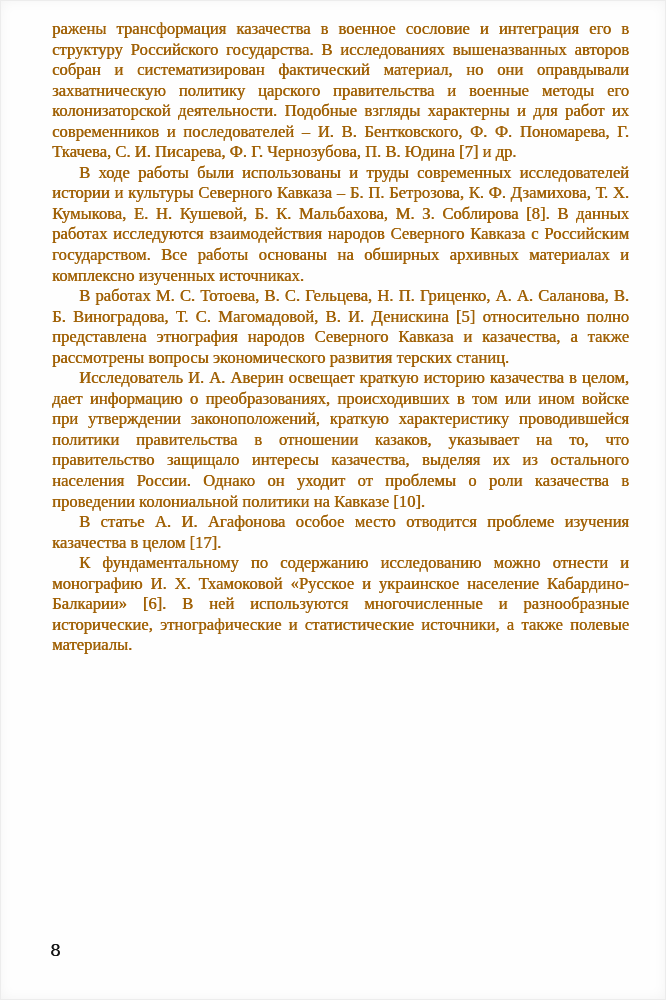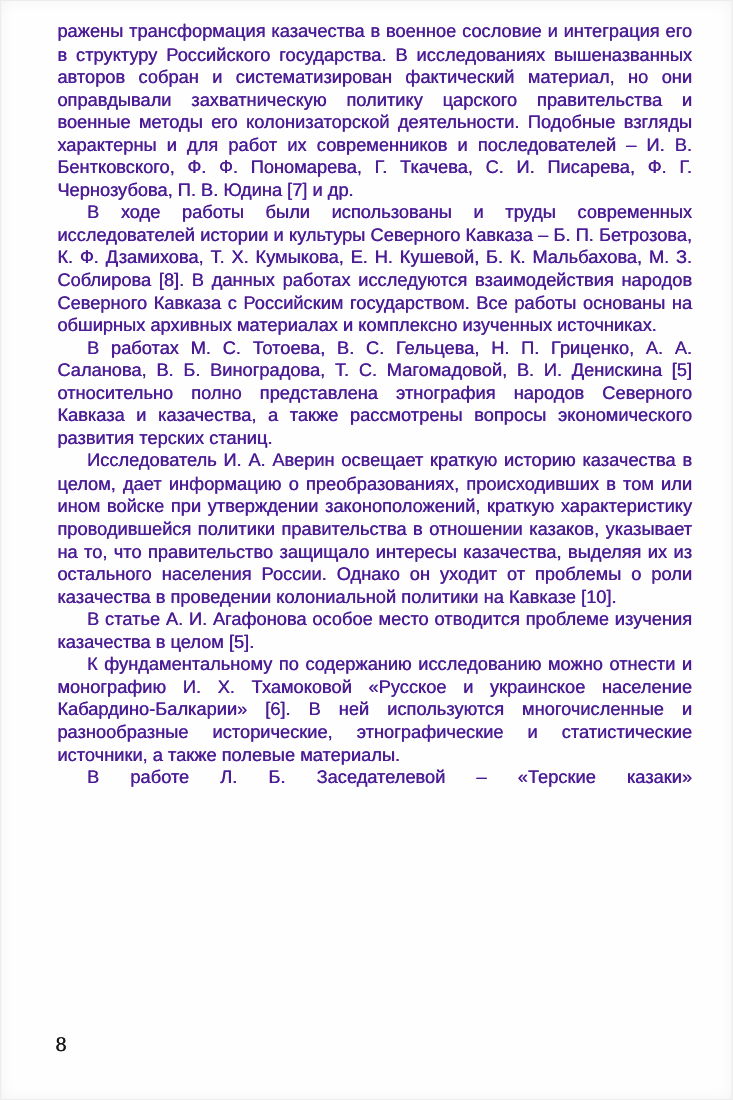--- a/index.html
+++ b/index.html
@@ -18,24 +18,24 @@
     height: 1000px;
     background: #fefefe;
     box-shadow: inset 0 0 0 1px #ececec, inset 0 0 14px rgba(0,0,0,0.05);
     box-sizing: border-box;
   }
   .text-block {
     position: absolute;
     left: 52px;
     top: 19px;
     width: 577px;
-    font-family: Liberation Sans, sans-serif;
+    font-family: Liberation Serif, serif;
     font-size: 16.6px;
     line-height: 20.55px;
-    color: #4c1d95;
+    color: #a16207;
     text-align: justify;
     text-shadow: 0.4px 0 0 currentColor;
     -webkit-hyphens: auto;
     hyphens: auto;
   }
   .para {
     margin: 0;
     padding: 0;
   }
   .para.indent {
@@ -57,18 +57,17 @@
 </style>
 </head>
 <body>
 
 <div class="page">
   <div class="text-block">
     <p class="para" lang="ru">ражены трансформация казачества в военное сословие и интеграция его в структуру Российского государства. В исследованиях вышеназванных авторов собран и систематизирован фактический материал, но они оправдывали захватническую политику царского правительства и военные методы его колонизаторской деятельности. Подобные взгляды характерны и для работ их современников и последователей – И. В. Бентковского, Ф. Ф. Пономарева, Г. Ткачева, С. И. Писарева, Ф. Г. Чернозубова, П. В. Юдина [7] и др.</p>
     <p class="para indent" lang="ru">В ходе работы были использованы и труды современных исследователей истории и культуры Северного Кавказа – Б. П. Бетрозова, К. Ф. Дзамихова, Т. Х. Кумыкова, Е. Н. Кушевой, Б. К. Мальбахова, М. З. Соблирова [8]. В данных работах исследуются взаимодействия народов Северного Кавказа с Российским государством. Все работы основаны на обширных архивных материалах и комплексно изученных источниках.</p>
     <p class="para indent" lang="ru">В работах М. С. Тотоева, В. С. Гельцева, Н. П. Гриценко, А. А. Саланова, В. Б. Виноградова, Т. С. Магомадовой, В. И. Денискина [5] относительно полно представлена этнография народов Северного Кавказа и казачества, а также рассмотрены вопросы экономического развития терских станиц.</p>
     <p class="para indent" lang="ru">Исследователь И. А. Аверин освещает краткую историю казачества в целом, дает информацию о преобразованиях, происходивших в том или ином войске при утверждении законоположений, краткую характеристику проводившейся политики правительства в отношении казаков, указывает на то, что правительство защищало интересы казачества, выделяя их из остального населения России. Однако он уходит от проблемы о роли казачества в проведении колониальной политики на Кавказе [10].</p>
-    <p class="para indent" lang="ru">В статье А. И. Агафонова особое место отводится проблеме изучения казачества в целом [5].</p>
+    <p class="para indent" lang="ru">В статье А. И. Агафонова особое место отводится проблеме изучения казачества в целом [17].</p>
     <p class="para indent" lang="ru">К фундаментальному по содержанию исследованию можно отнести и монографию И. Х. Тхамоковой «Русское и украинское население Кабардино-Балкарии» [6]. В ней используются многочисленные и разнообразные исторические, этнографические и статистические источники, а также полевые материалы.</p>
-    <p class="para indent justify-last" lang="ru">В работе Л. Б. Заседателевой – «Терские казаки»</p>
   </div>
   <div class="page-number">8</div>
 </div>
 
 </body></html>

